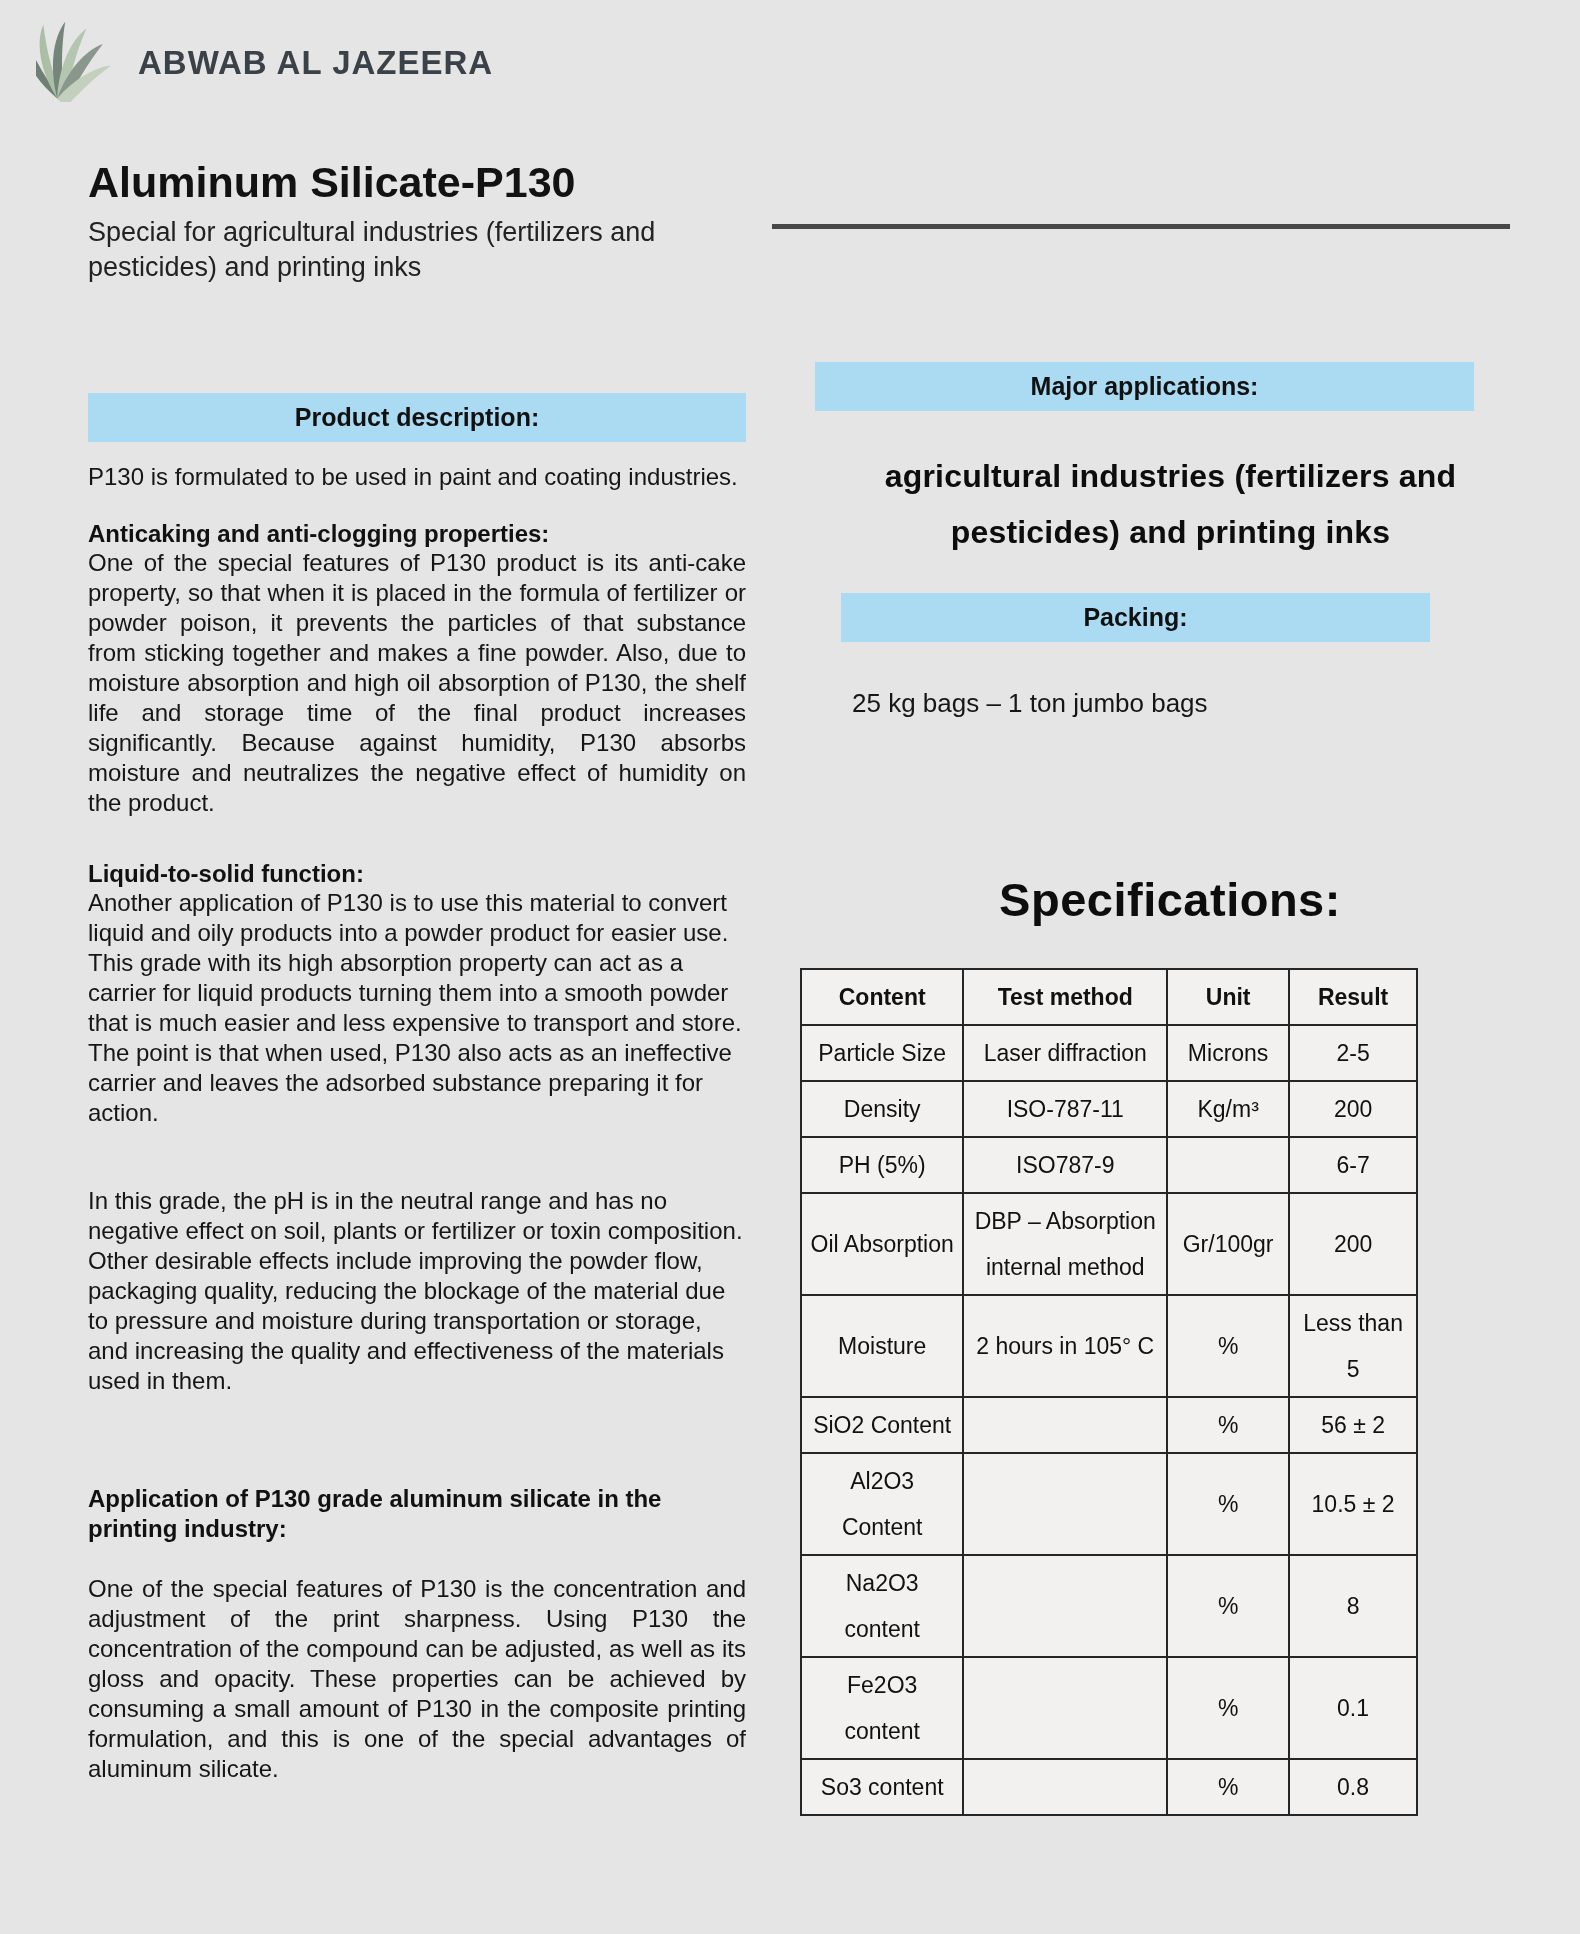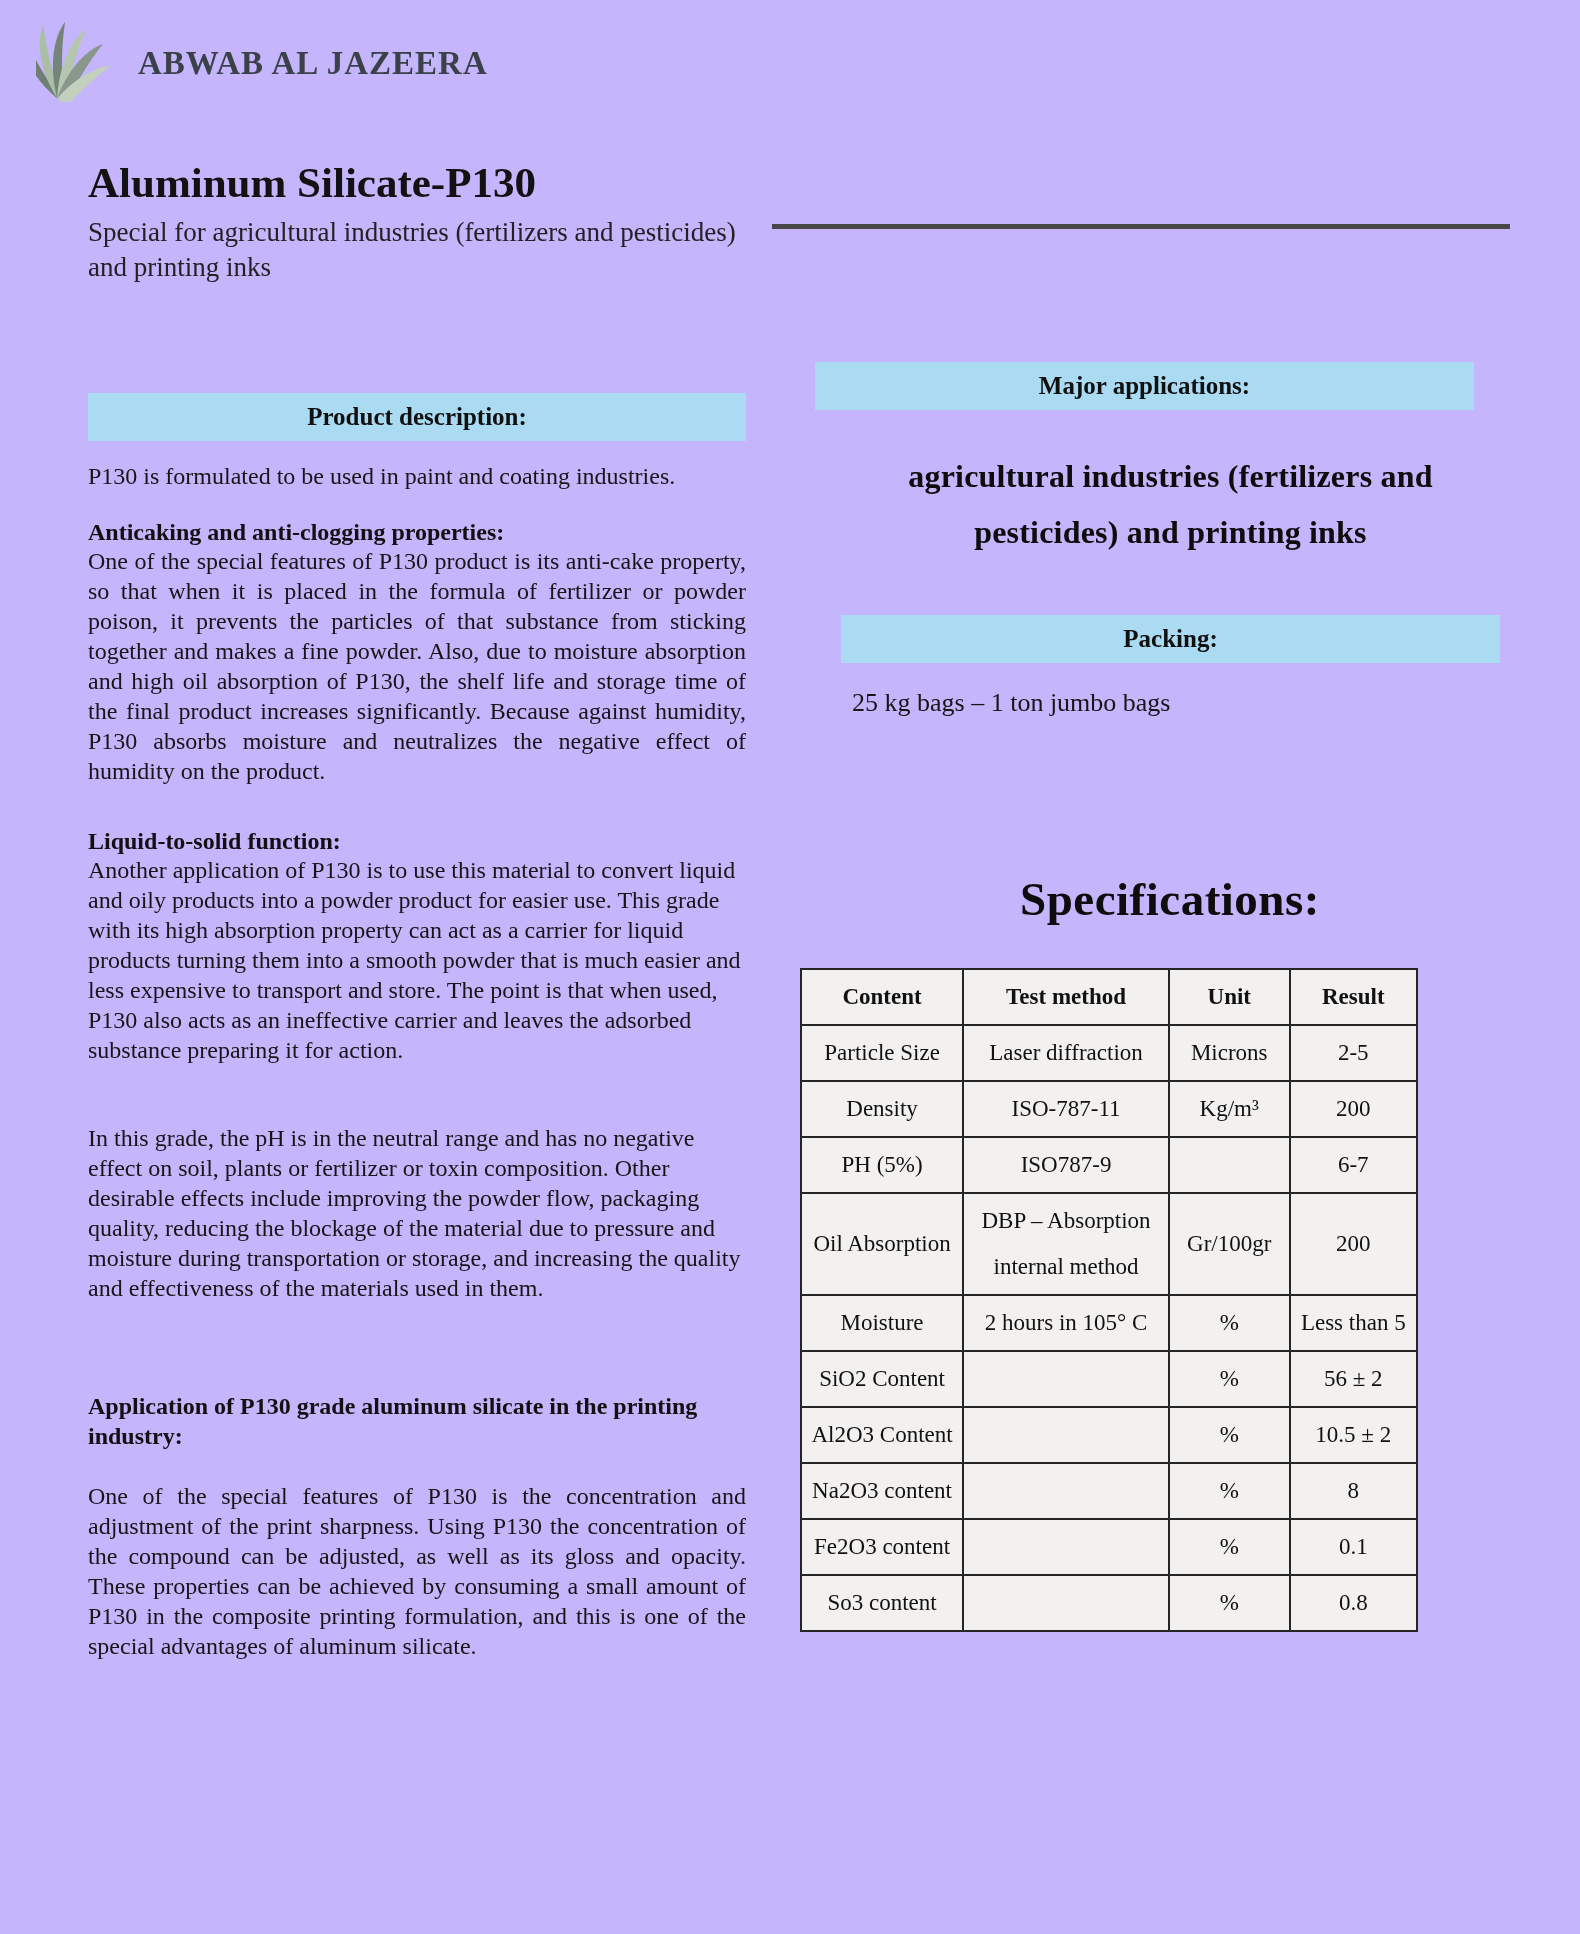--- a/index.html
+++ b/index.html
@@ -1,21 +1,21 @@
 <!DOCTYPE html>
 <html><head>
 <meta charset="utf-8">
 <style>
   * { margin:0; padding:0; box-sizing:border-box; }
   html,body { background:#ffffff; }
   .page {
     position:relative;
     width:1580px; height:1934px;
-    background:#c4b5fd;
-    font-family:Liberation Serif, serif;
+    background:#e5e5e5;
+    font-family:Liberation Sans, sans-serif;
     color:#1a1a1a;
     overflow:hidden;
   }
 
   
   .logo { position:absolute; left:36px; top:18px; display:flex; align-items:center; gap:14px; }
   .logo svg { width:88px; height:84px; }
   .logo-text {
     font-size:33px; font-weight:bold; letter-spacing:1px;
     color:#3a4148; padding-top:6px;
@@ -48,21 +48,21 @@
   .print-head { margin-top:88px; line-height:30px; }
   .para-print { margin-top:30px; }
 
   
   .major-box   { position:absolute; left:815px; top:362px; width:659px; }
   .major-text  {
     position:absolute; left:841px; top:448px; width:659px;
     text-align:center; font-size:32px; font-weight:bold; color:#0d0d0d;
     line-height:56px; letter-spacing:0.2px;
   }
-  .packing-box { position:absolute; left:841px; top:615px; width:659px; }
+  .packing-box { position:absolute; left:841px; top:593px; width:589px; }
   .packing-text{ position:absolute; left:852px; top:688px; font-size:26px; color:#161616; }
   .specs-title {
     position:absolute; left:800px; top:872px; width:740px;
     text-align:center; font-size:47px; font-weight:bold; color:#0d0d0d;
     letter-spacing:0.5px;
   }
 
   
   .spec-table {
     position:absolute; left:800px; top:968px; width:618px;

